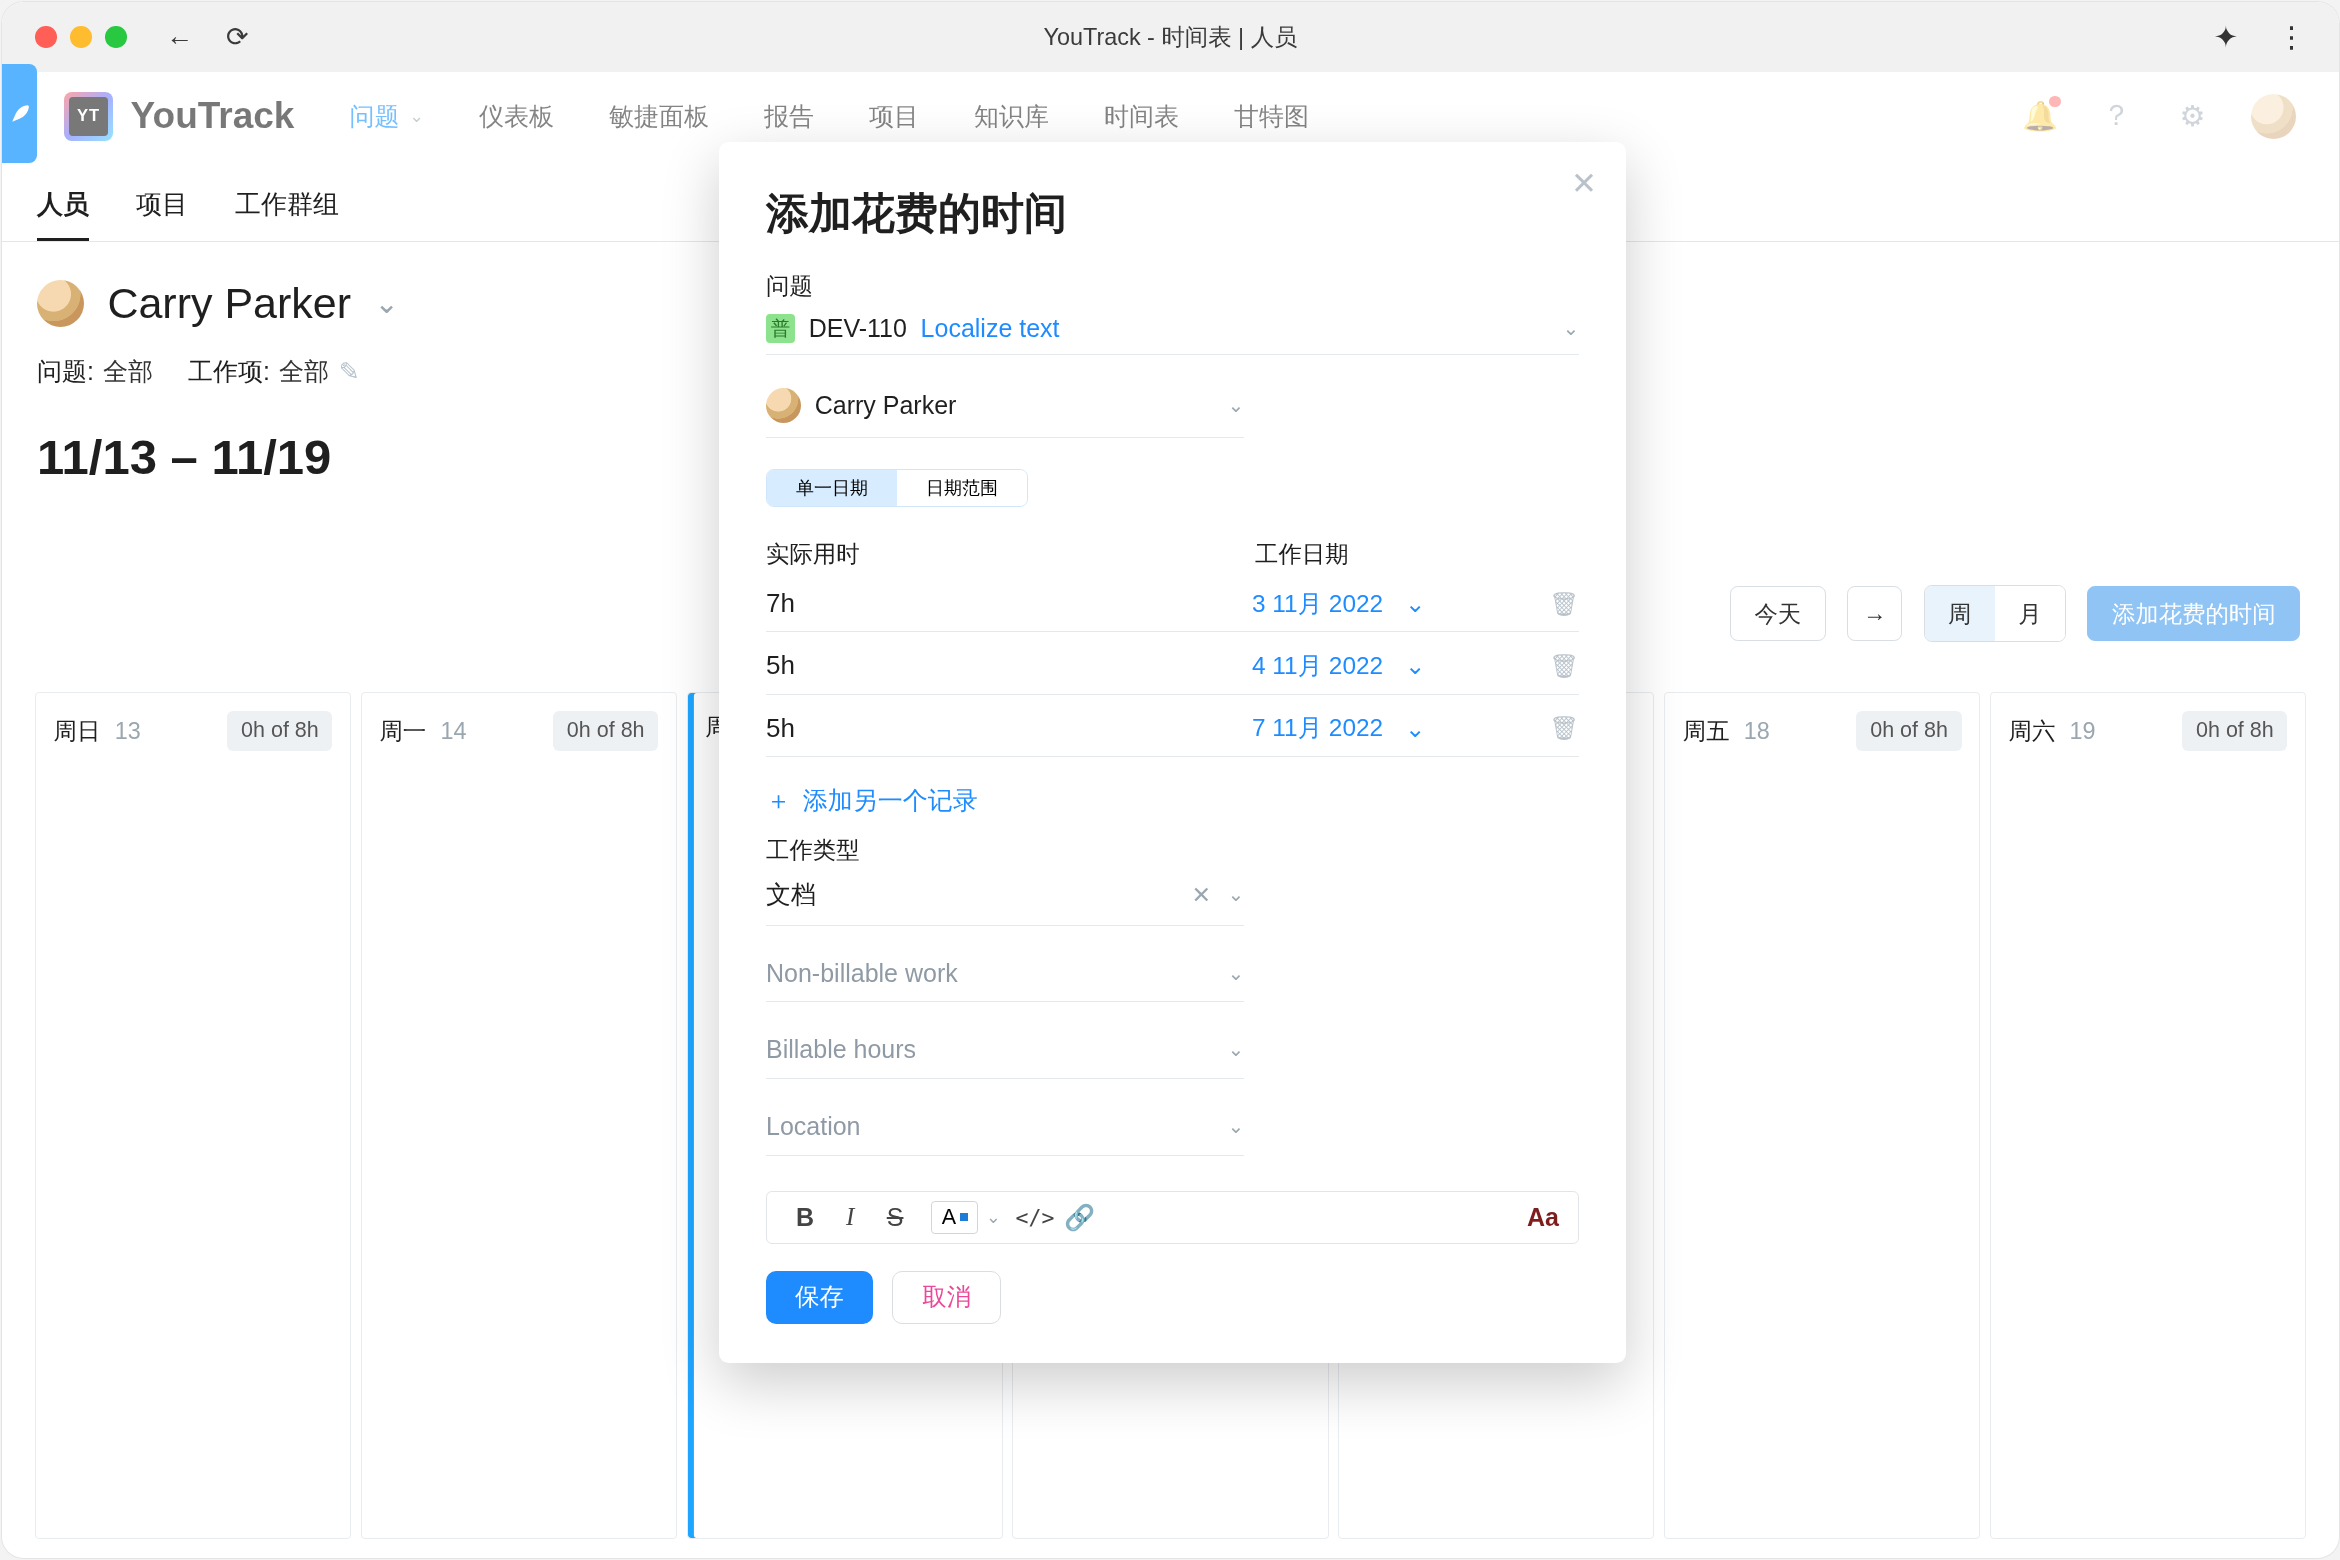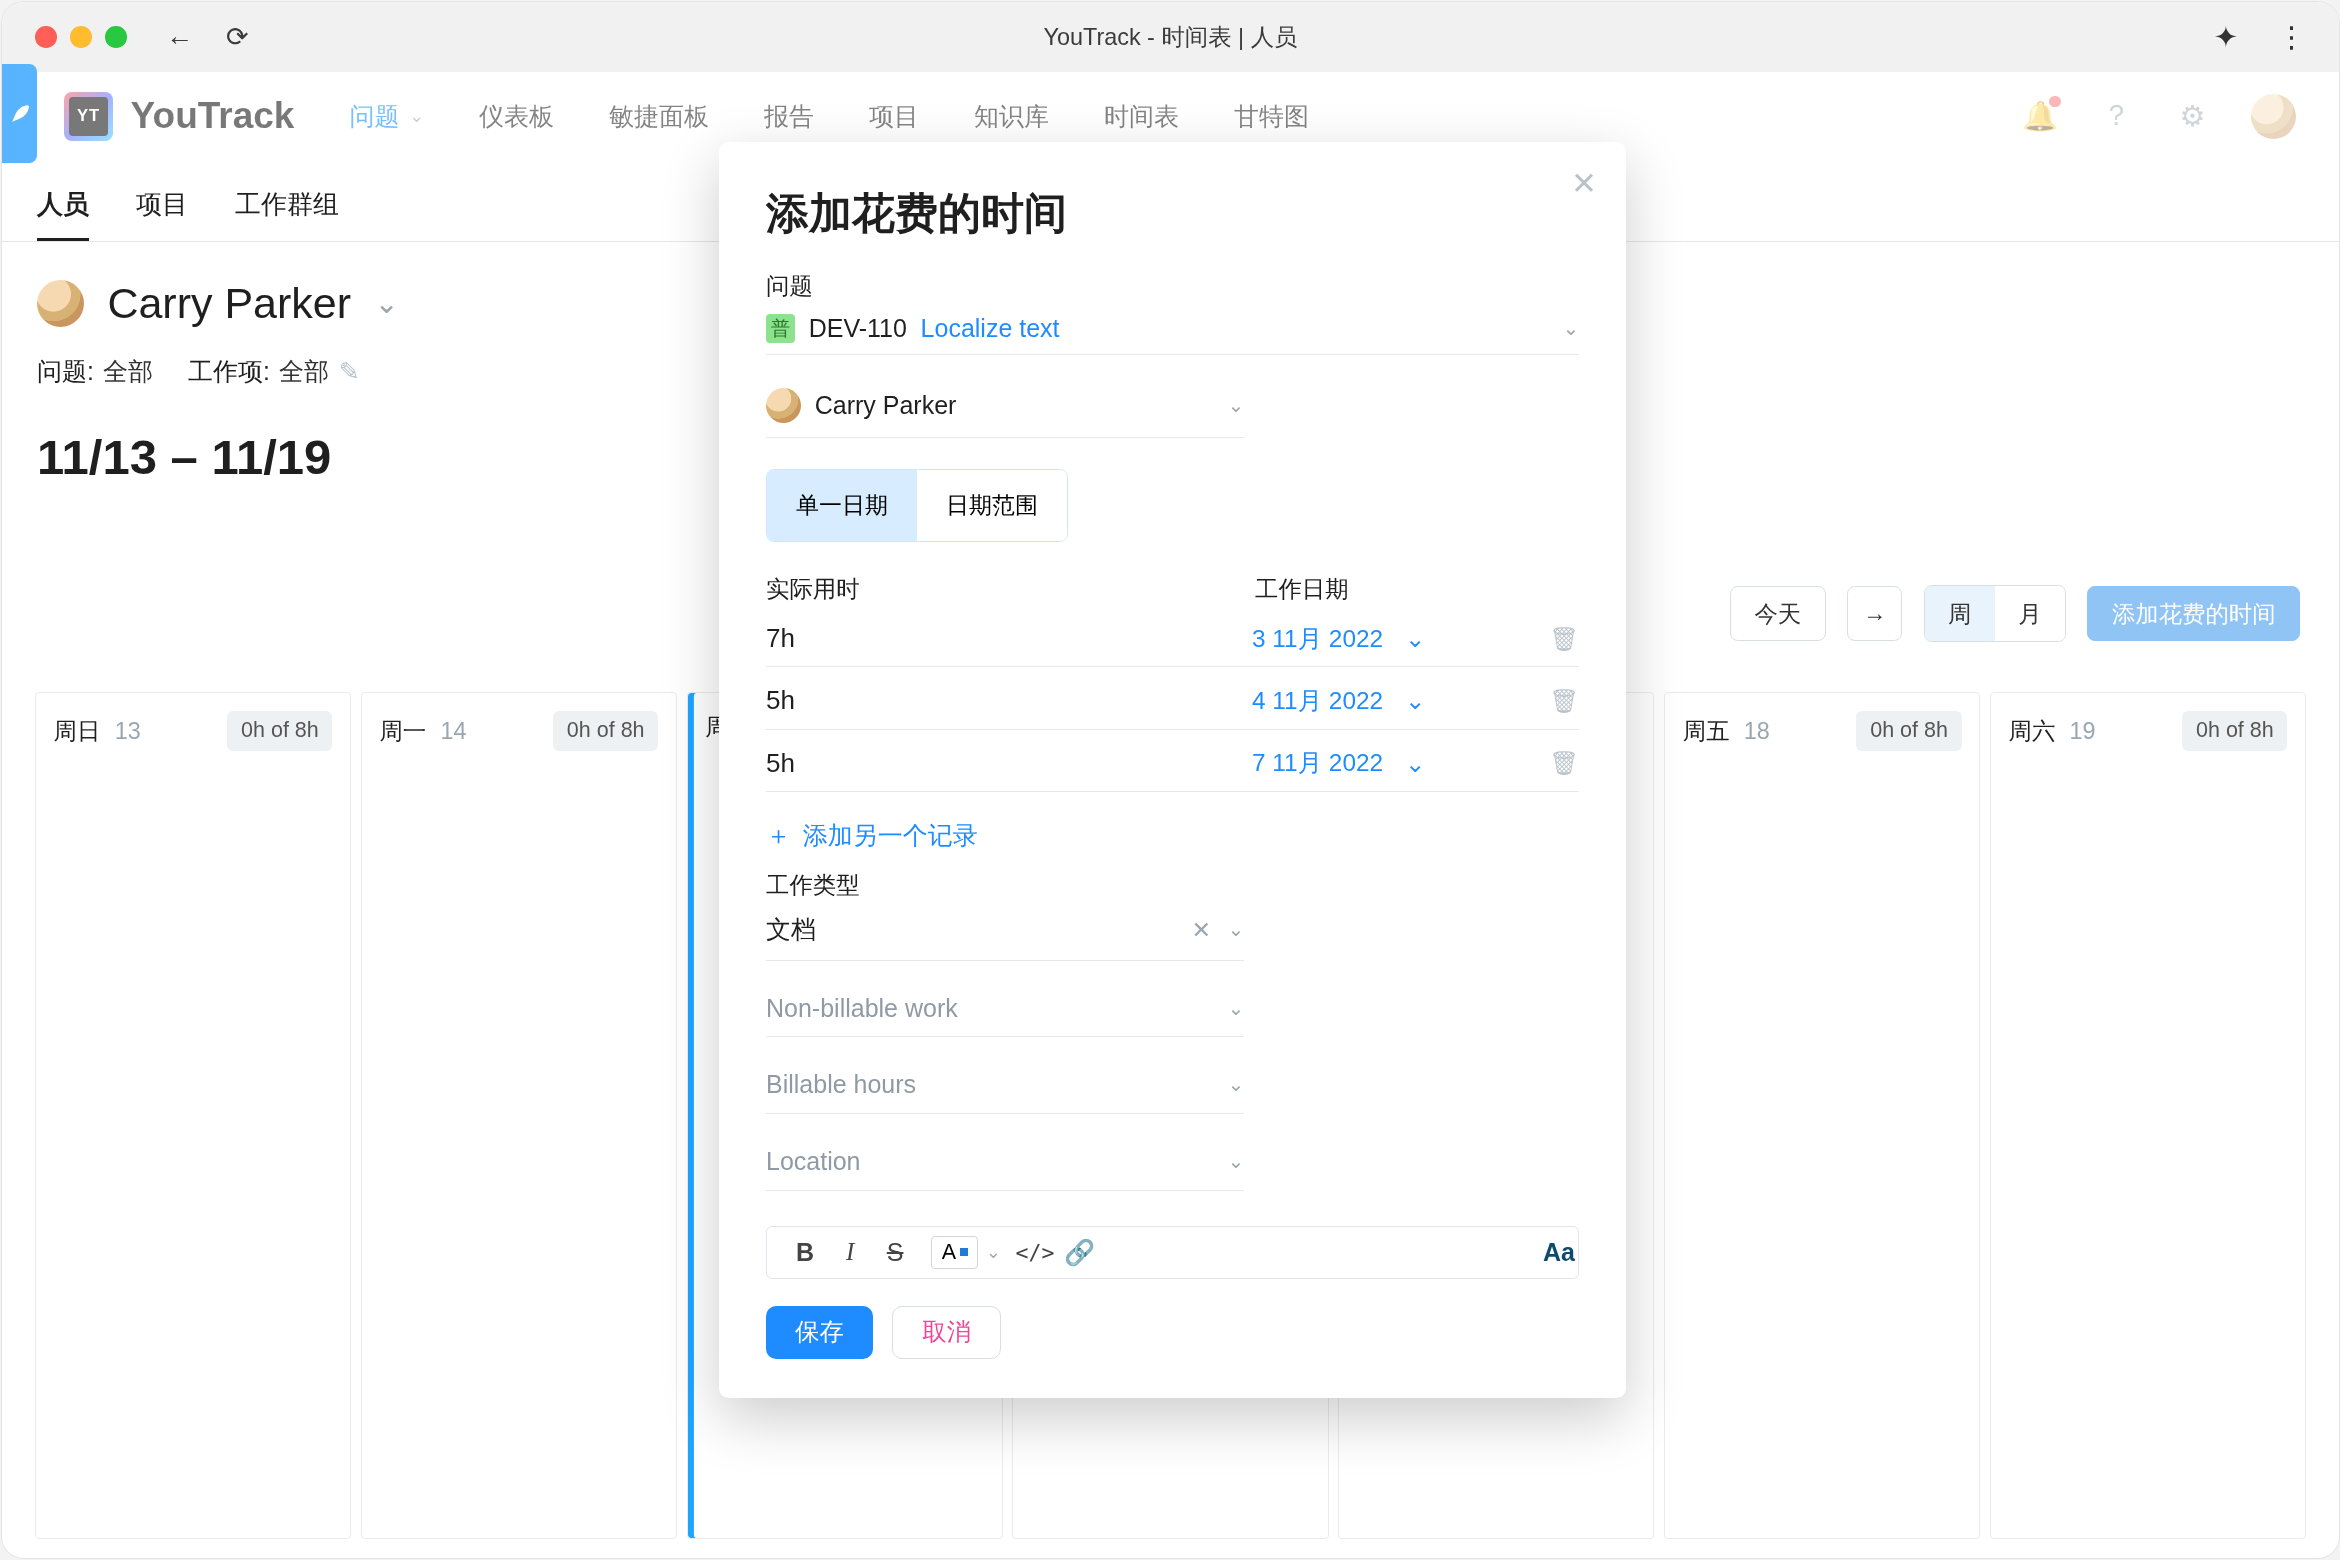--- a/index.html
+++ b/index.html
@@ -71,37 +71,37 @@
   .issue-key{font-size:25px;color:#1f1f1f;font-weight:500}
   .issue-link{font-size:25px;color:#1e8cff}
   .field{position:relative;margin-top:27px;border-bottom:1px solid #e6e9ec;padding:5.9px 0 13.7px 0;display:flex;align-items:center}
   .field.nobm{margin-top:19.5px}
   .field .txt{font-size:25px;color:#1f1f1f}
   .field .ph{font-size:25px;color:#8f9aa5}
   .field .avatar{width:35px;height:35px;margin-right:13.7px}
   .chev-r{position:absolute;right:0;color:#9aa7b0;font-size:19.5px}
   .seg2-wrap{margin-top:31px}
   .seg2{display:inline-flex;border:1px solid #cfe6fb;border-radius:7.8px;overflow:hidden}
-  .seg2 .s{padding:20px 29px;font-size:23px;background:#fff}
+  .seg2 .s{padding:6px 29px;font-size:18px;background:#fff}
   .seg2 .s.a{background:#d7ecff}
   .two-head{display:flex;margin-top:31px;gap:21px}
   .two-head .h{font-size:23.4px;color:#1f1f1f}
   .two-head .h1{width:468px}
   .trow{display:flex;align-items:center;margin-top:17.6px;border-bottom:1px solid #e6e9ec;padding-bottom:11.7px}
   .trow .tv{width:486px;font-size:26px;color:#1f1f1f}
   .trow .dt{font-size:24.4px;color:#1e8cff;display:flex;align-items:center;gap:22px}
   .trow .trash{margin-left:auto;color:#b9c2cb;font-size:23.4px}
   .addrow{display:flex;align-items:center;gap:11.7px;margin-top:27px;color:#1e8cff;font-size:25px}
   .clear-x{position:absolute;right:33px;color:#9aa7b0;font-size:23.4px}
   .rte{margin-top:35px;border:1px solid #e1e5e9;border-radius:5.9px;height:53px;display:flex;align-items:center;padding:0 15.6px;position:relative}
   .rte .rbtn{width:45px;text-align:center;font-size:25px;color:#444}
   .rte .A{border:1px solid #cfd6dd;border-radius:3.9px;height:33px;display:flex;align-items:center;justify-content:center;width:47px;font-size:21.5px;margin:0 7.8px 0 13.7px}
   .rte .A .sw{width:7.8px;height:7.8px;background:#1f7bd6;display:inline-block;margin-left:3.9px}
   .rte .code{font-family:monospace;font-size:21.5px}
-  .rte .aa{position:absolute;right:3px;color:#0c4a6e;font-weight:700;font-size:25px}
+  .rte .aa{position:absolute;right:19px;color:#7f1d1d;font-weight:700;font-size:25px}
   .actions{display:flex;gap:19.5px;margin-top:27px}
   .mbtn{height:53px;border-radius:10px;font-size:24.4px;display:flex;align-items:center;justify-content:center;padding:0 29px}
   .mbtn.pr{background:#1e8cff;color:#fff}
   .mbtn.sc{background:#fff;border:1px solid #d9dee3;color:#ec4899}
   svg{display:block}
 </style>
 </head>
 <body>
 
 <div class="win">

